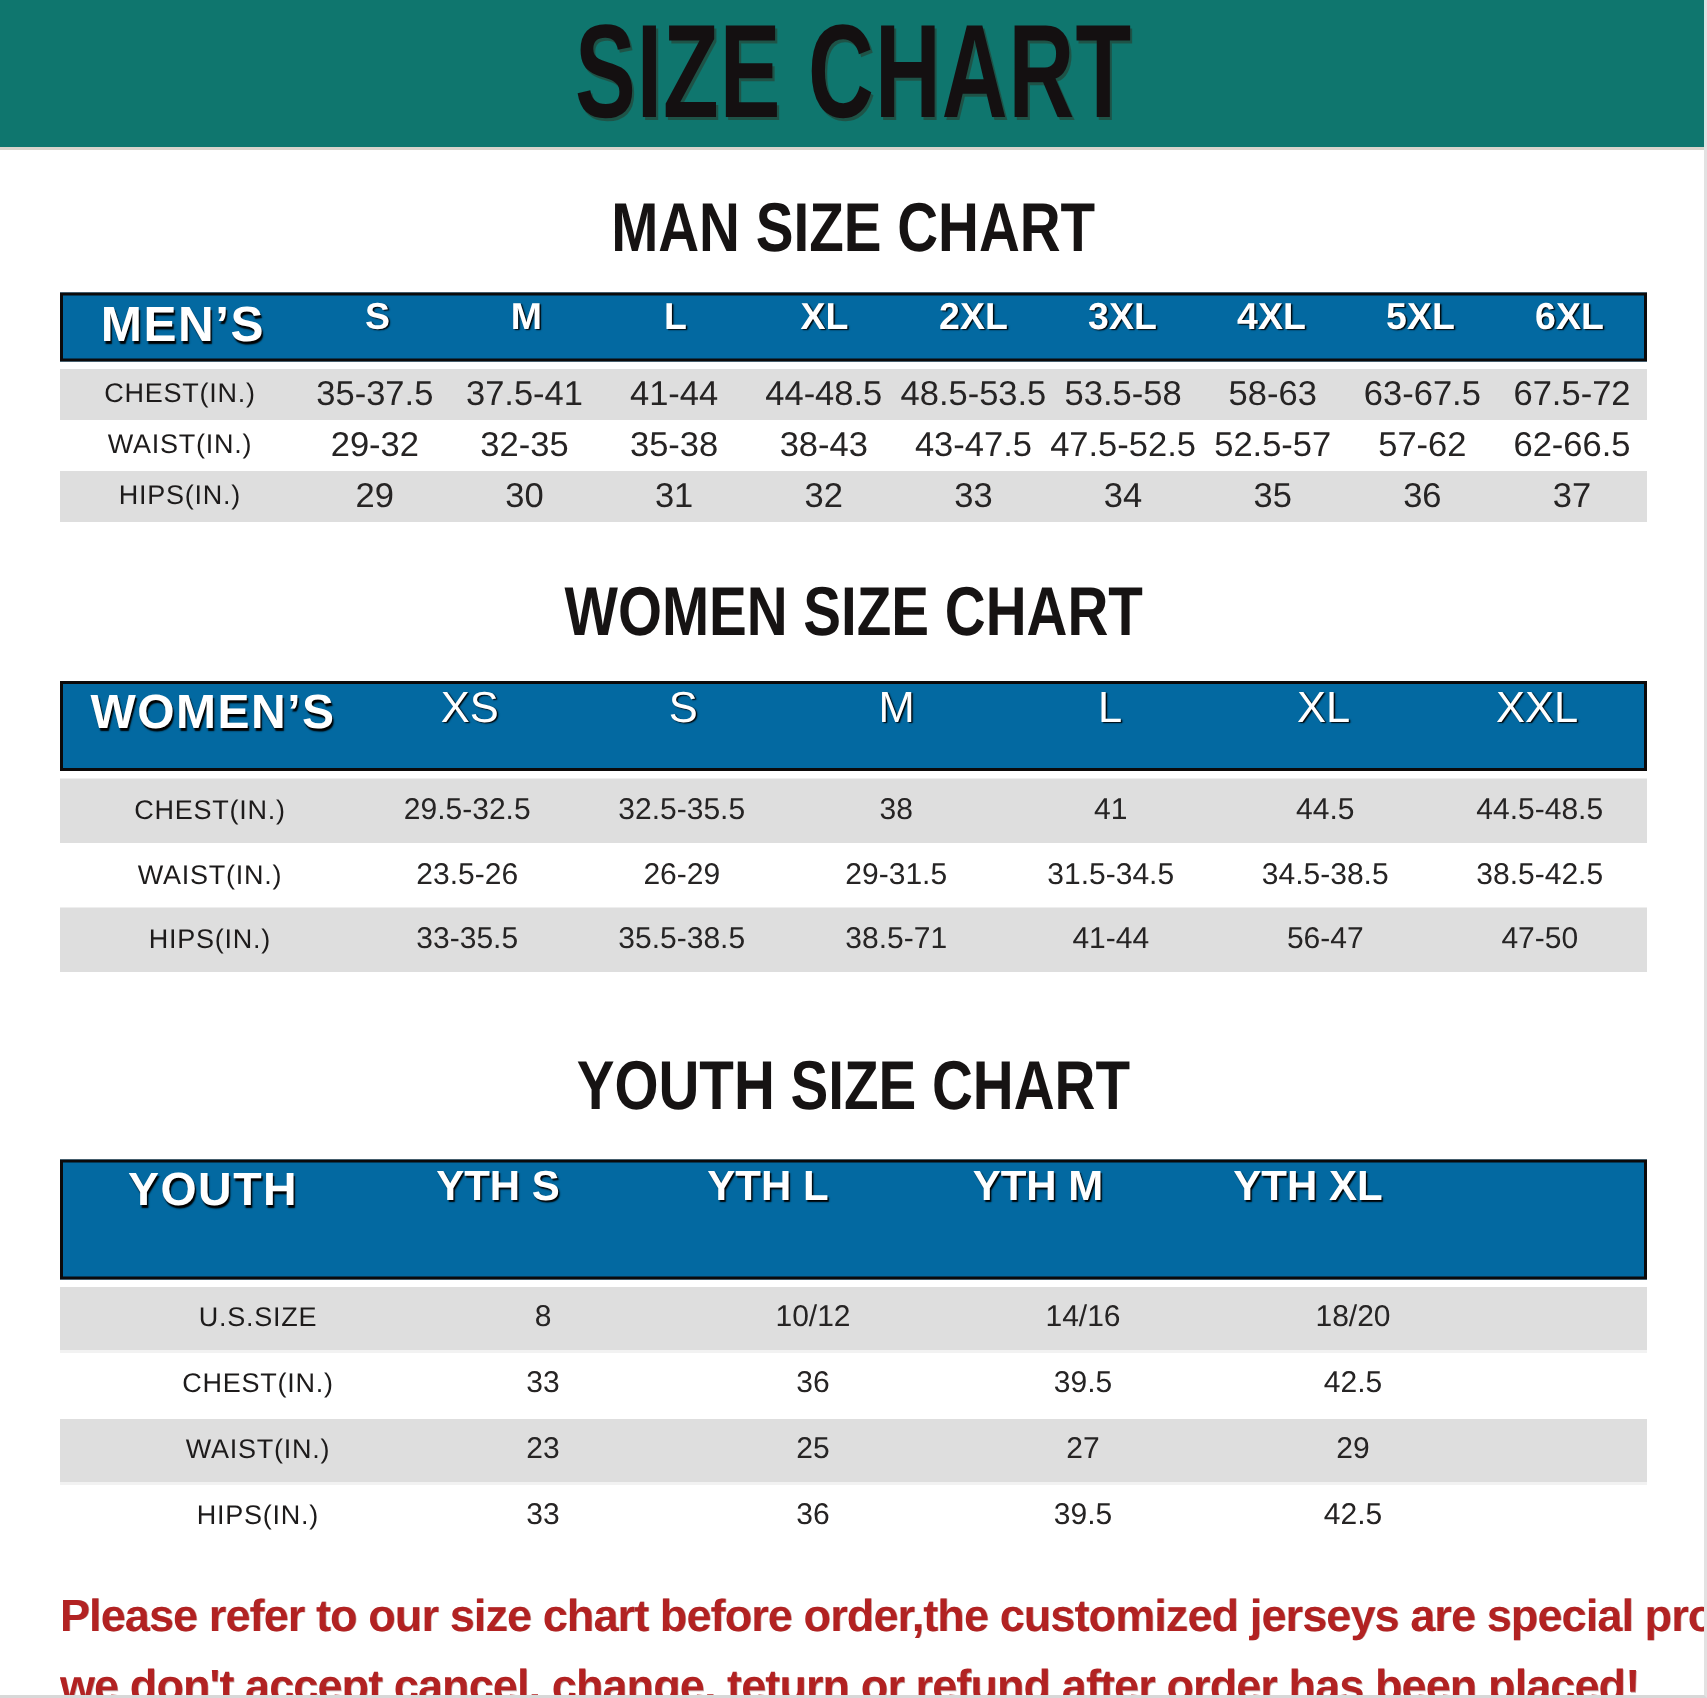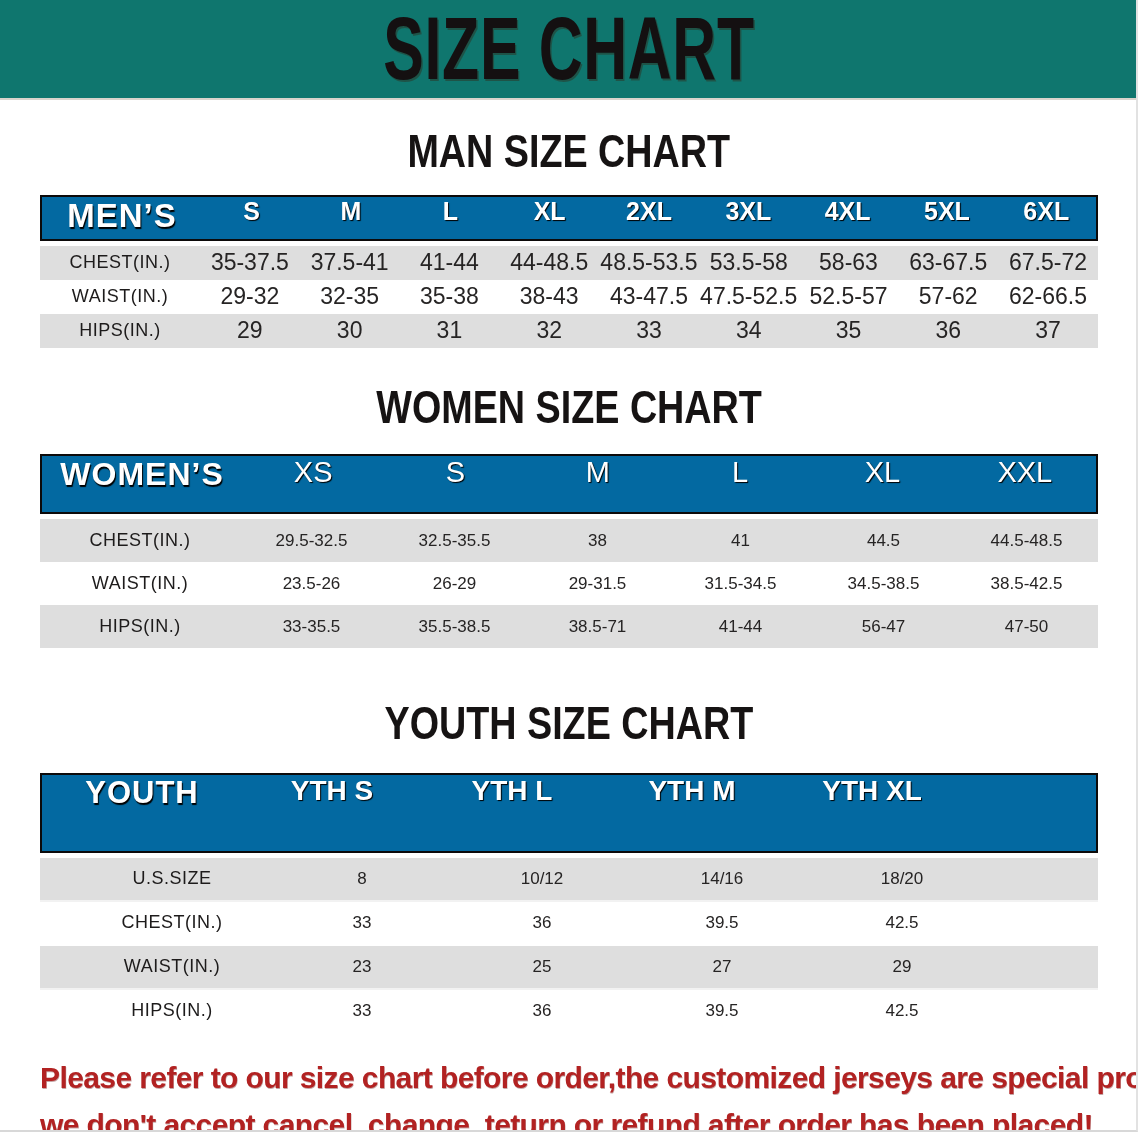--- a/index.html
+++ b/index.html
@@ -79,21 +79,21 @@
   .table-men   .trow { height: 34px; }
   .table-women .trow { height: 43px; }
   .table-youth .trow { height: 44px; border-bottom: 2px solid #ffffff; padding-left: 32px; }
   .table-youth .trow.stripe { border-bottom: 2px solid #f2f2f2; }
 
   .rlabel {
     text-align: center; font-size: 18px; color: #1d1b1b;
     letter-spacing: 0.5px;
   }
   .vcell { text-align: center; font-size: 23px; color: #262424; }
-  .table-women .vcell, .table-youth .vcell { font-size: 17px; }
+  .table-women .vcell, .table-youth .vcell { font-size: 20px; }
 
   
   .table-men   .col-label { width: 160px; flex: none; }
   .table-men   .col-val   { width: calc((100% - 160px) / 9); flex: none; }
   .table-women .col-label { width: 200px; flex: none; }
   .table-women .col-val   { width: calc((100% - 200px) / 6); flex: none; }
   .table-youth .col-label { width: 200px; flex: none; }
   .table-youth .col-val   { width: 180px; flex: none; }
   .table-youth .col-fill  { flex: 1; }
 

